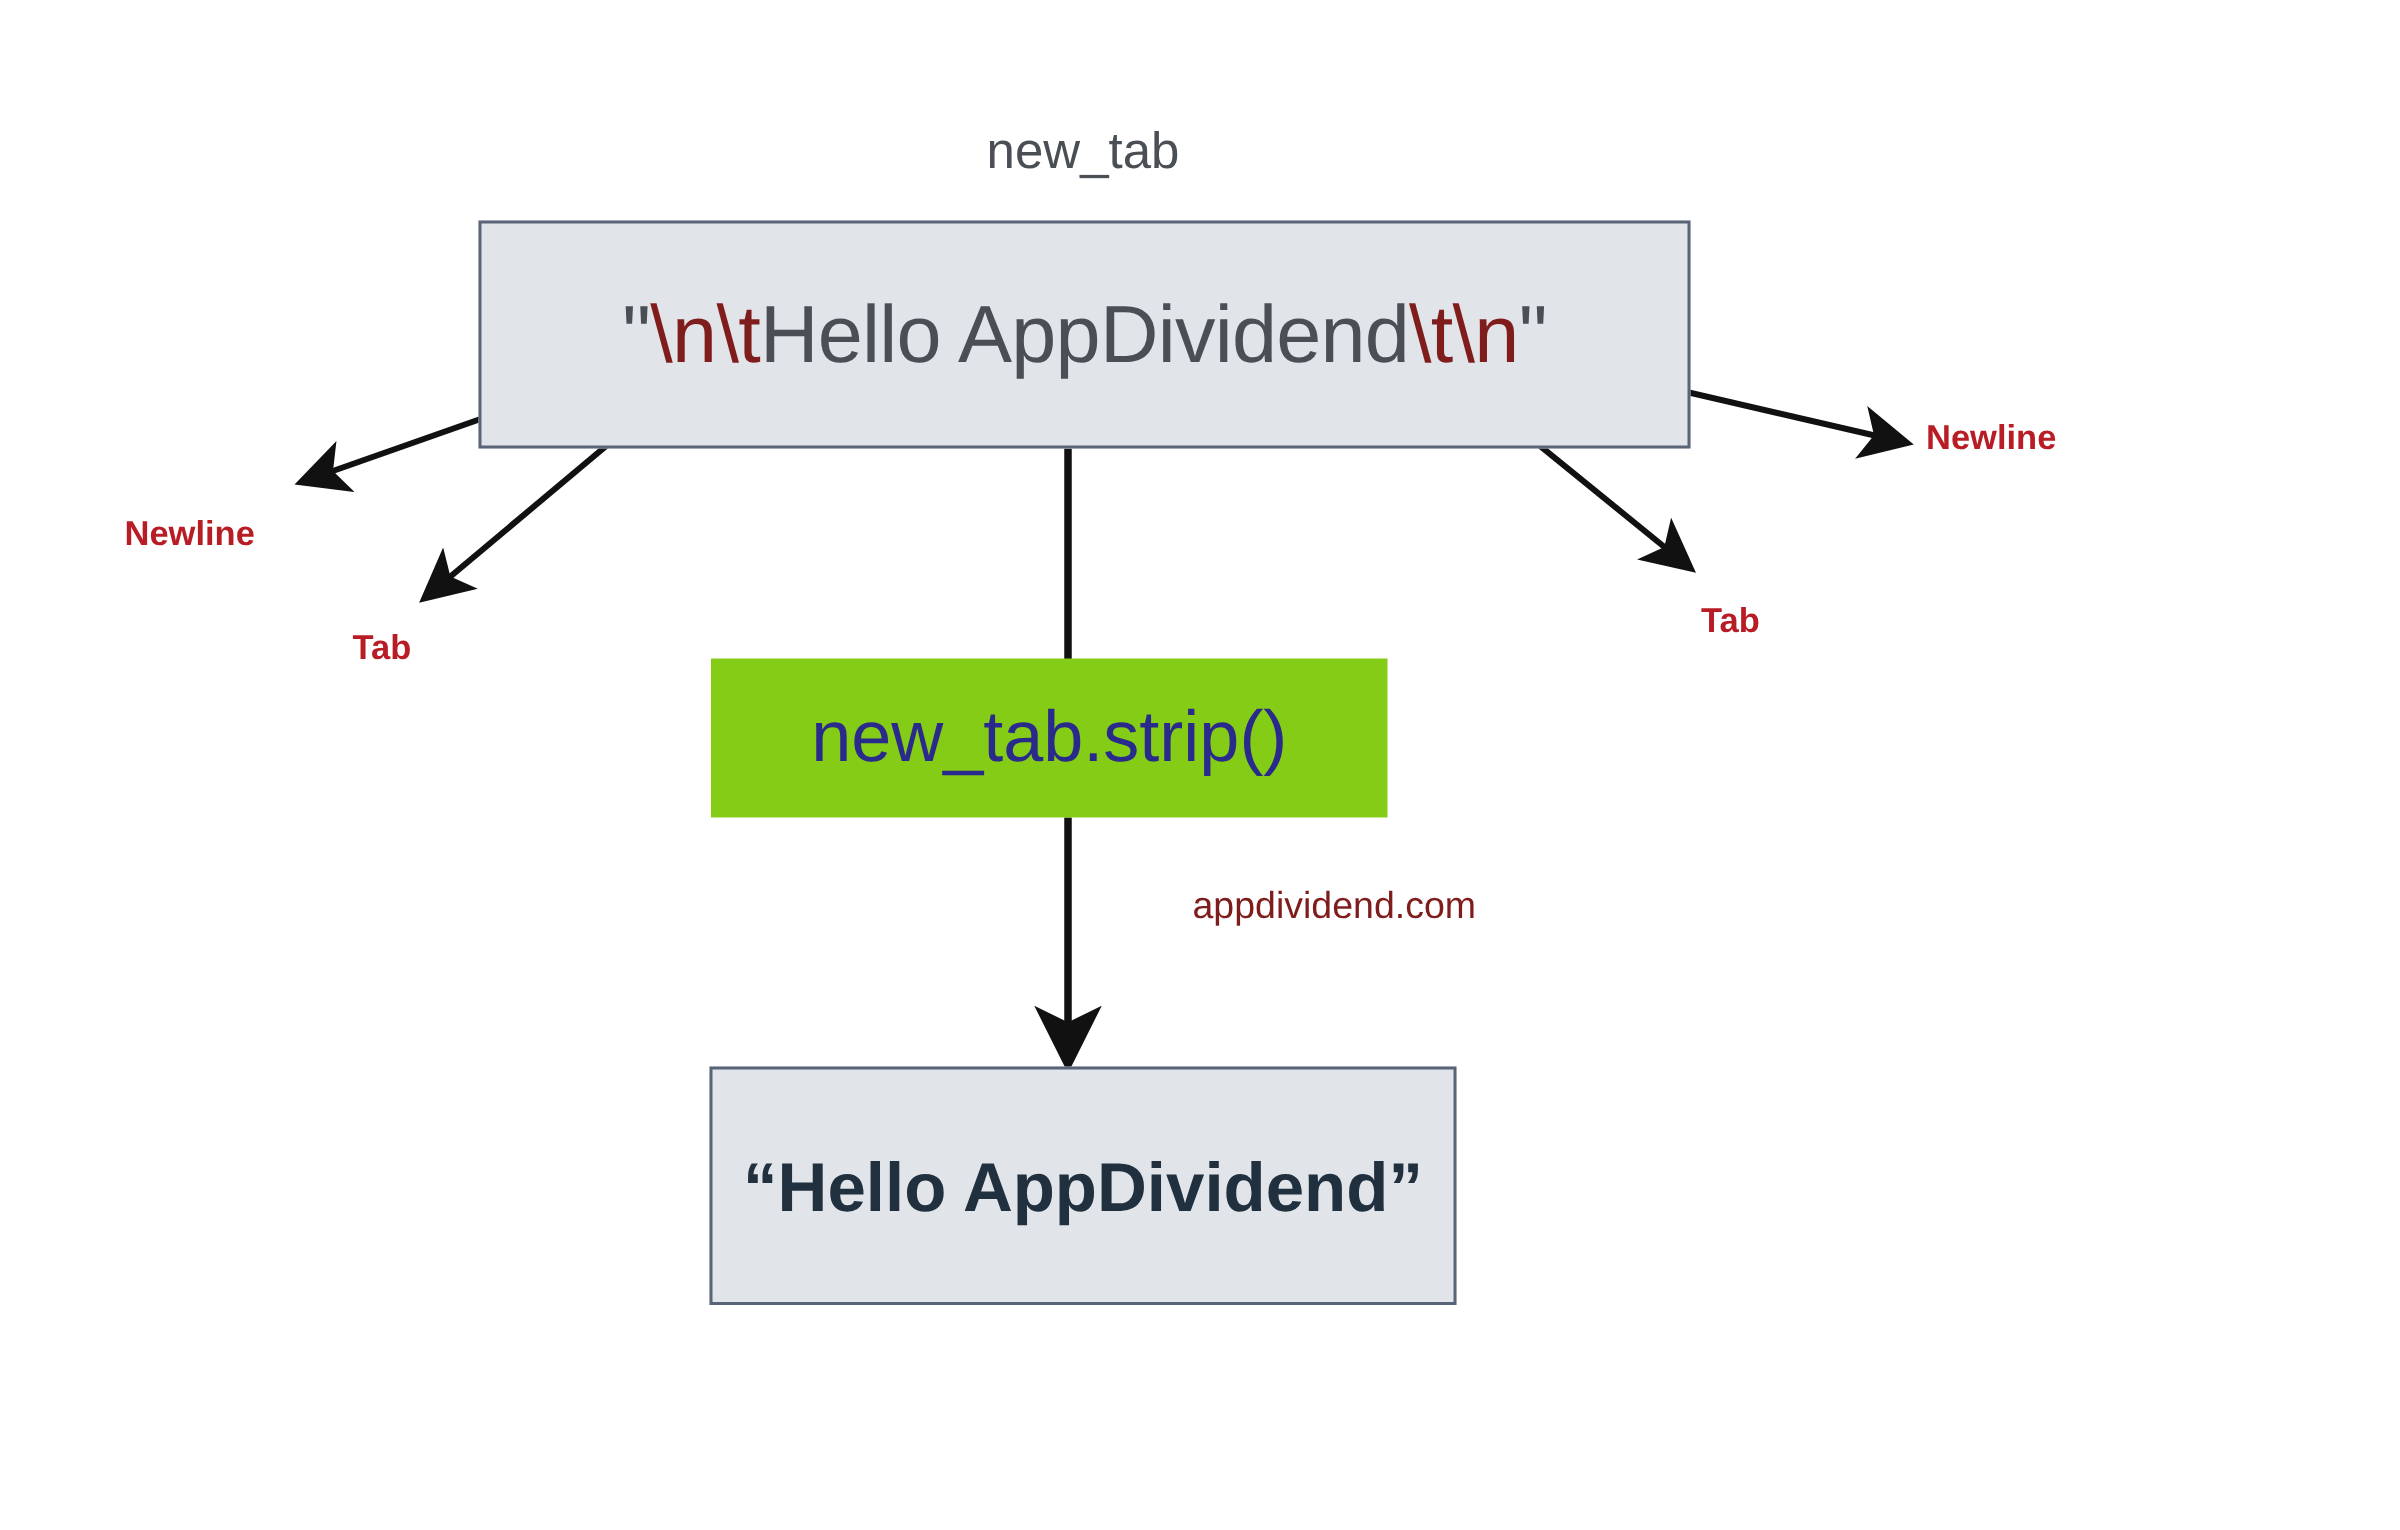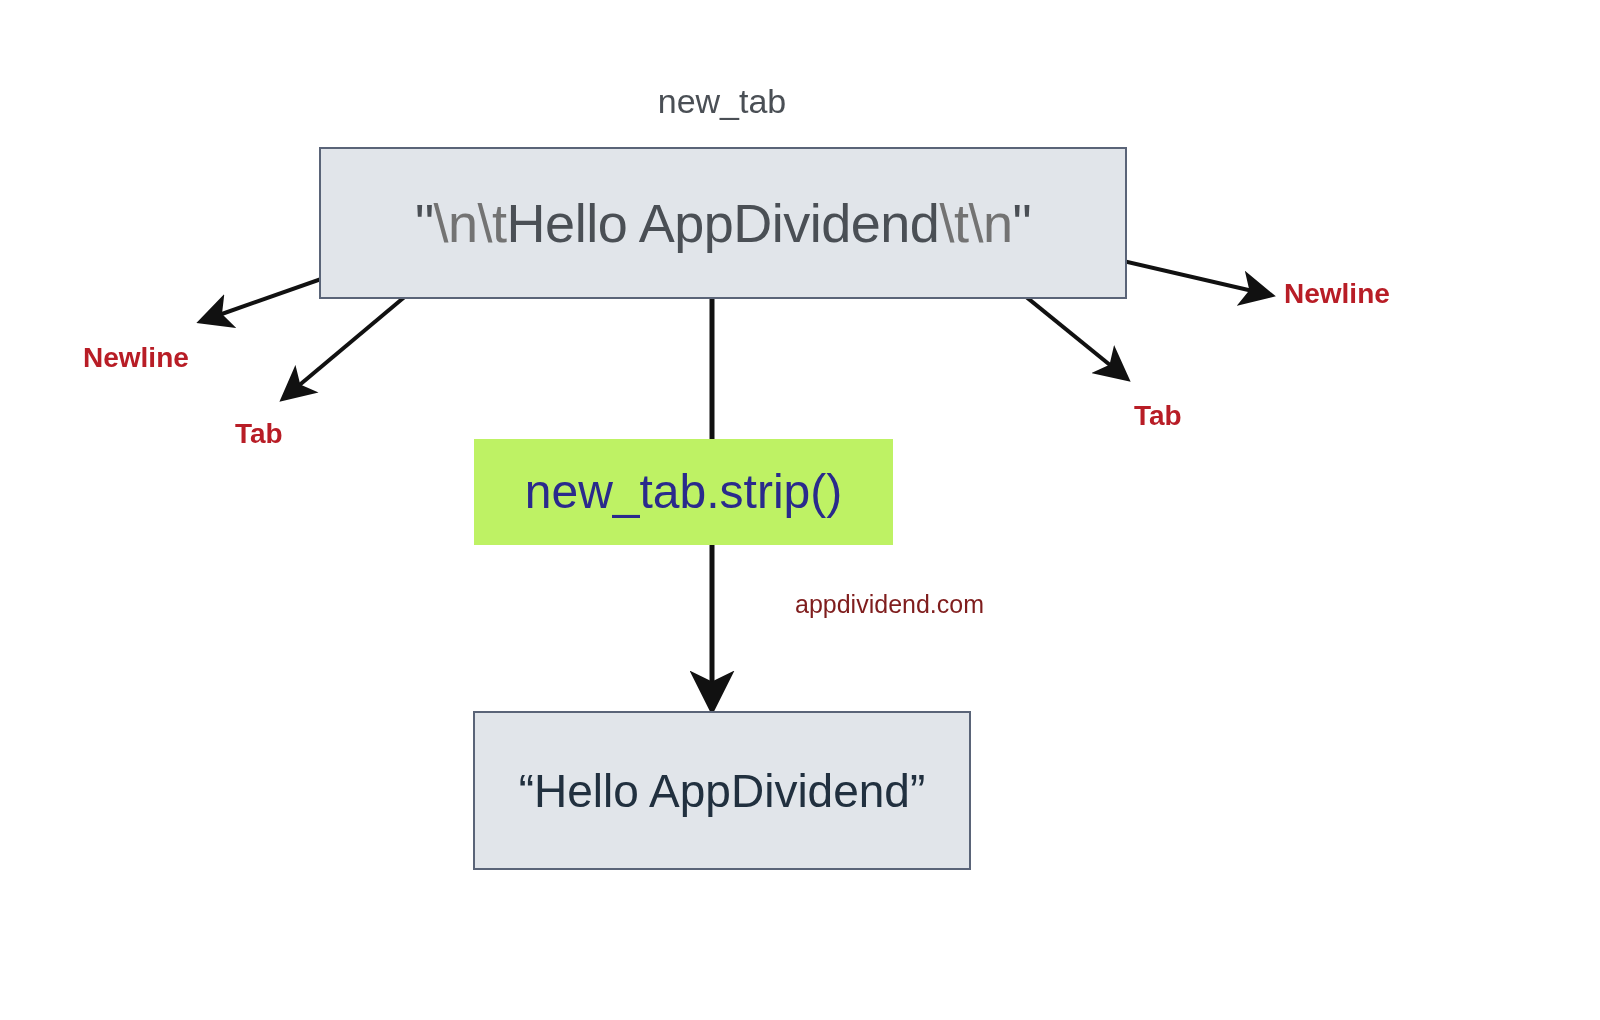--- a/index.html
+++ b/index.html
@@ -56,37 +56,38 @@
   }
 
   .code-line {
     font-size: 54px;
     color: #4a4f55;
     letter-spacing: -0.5px;
     white-space: nowrap;
     line-height: 1;
   }
   .esc {
-    color: #737373;
+    color: #7f1d1d;
   }
   #output-text {
     font-size: 46px;
     color: #21303f;
     white-space: nowrap;
     line-height: 1;
+    font-weight: bold;
   }
 
   
   #method-chip {
     position: absolute;
     left: 462px;
     top: 439px;
-    width: 419px;
+    width: 451px;
     height: 106px;
-    background: #bef264;
+    background: #84cc16;
     display: flex;
     align-items: center;
     justify-content: center;
   }
   #method-label {
     font-size: 48px;
     color: #2a2a8c;
     white-space: nowrap;
     line-height: 1;
   }
@@ -108,21 +109,21 @@
   #caption-bottom {
     left: 461px;
     top: 880px;
     width: 498px;
     text-align: center;
   }
 
   
   .annot {
     position: absolute;
-    font-size: 28px;
+    font-size: 23px;
     font-weight: bold;
     color: #b81d26;
     white-space: nowrap;
     line-height: 1;
   }
   #annot-newline-left { left: 71px;   top: 344px; }
   #annot-tab-left     { left: 223px;  top: 420px; }
   #annot-tab-right    { left: 1122px; top: 402px; }
   #annot-newline-right{ left: 1272px; top: 280px; }
 

